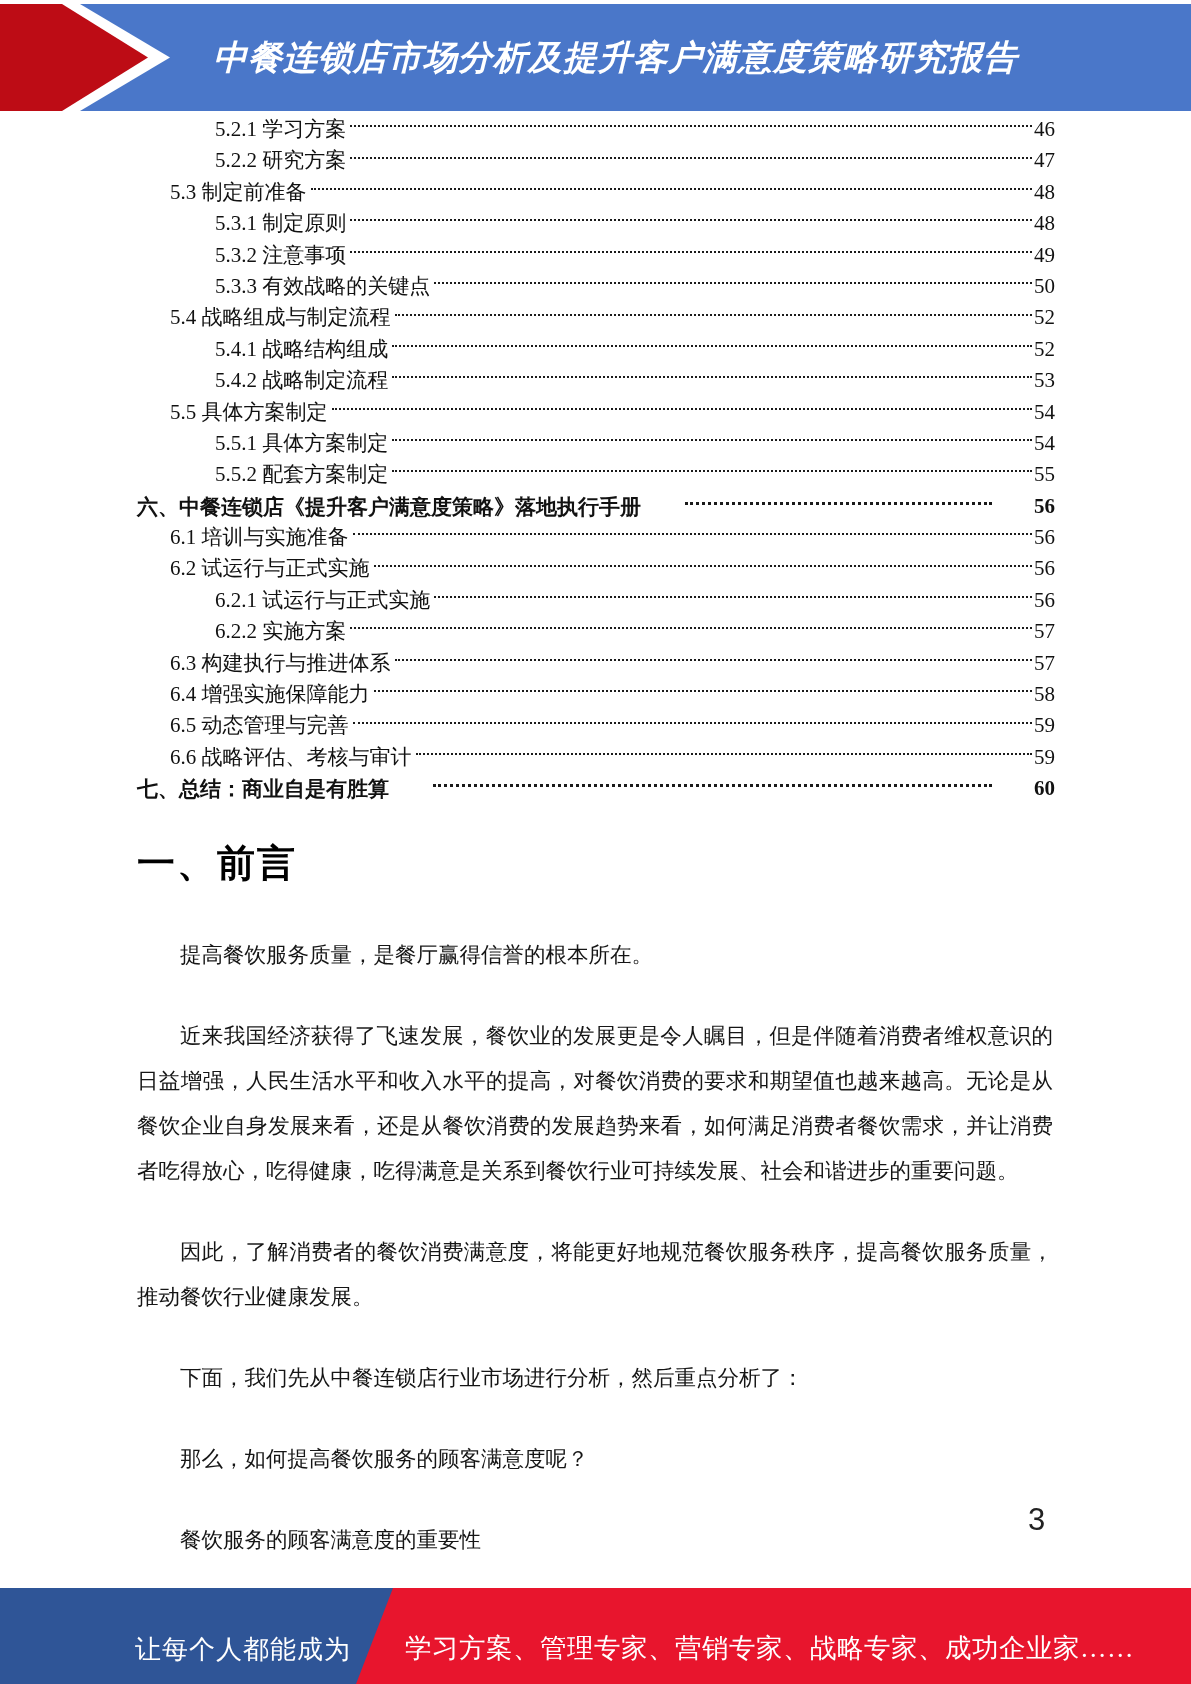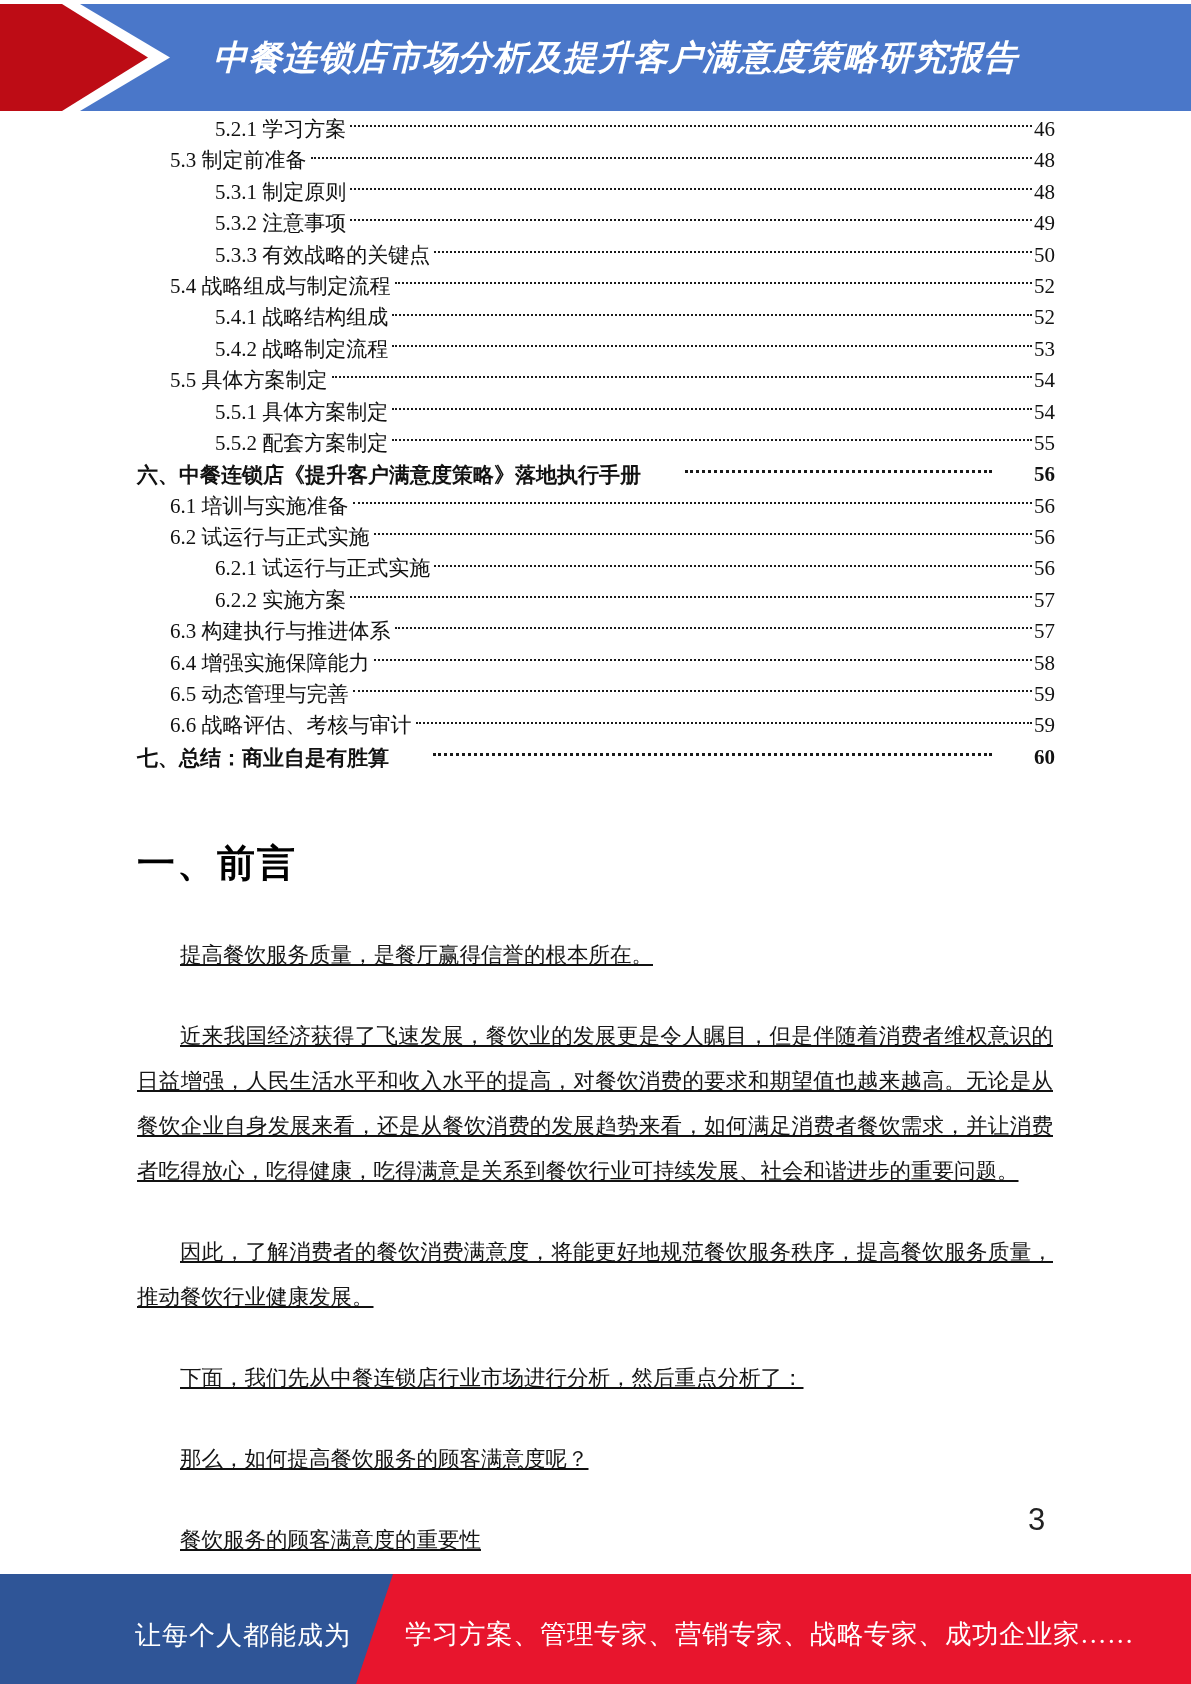--- a/index.html
+++ b/index.html
@@ -40,34 +40,34 @@
   .toc-row.bold .dots { border-bottom-width:3px; margin-bottom:6px; }
 
   
   .section-heading {
     position:absolute; top:838px; left:137px;
     font-family:"Liberation Sans","DejaVu Sans",sans-serif;
     font-weight:bold; font-size:38px; color:#000; letter-spacing:2px;
   }
 
   
-  .body-text { position:absolute; top:933px; left:137px; width:916px;text-decoration:underline; }
+  .body-text { position:absolute; top:933px; left:137px; width:916px; }
   .body-text p {
     font-size:21.5px; line-height:45px; text-indent:43px;
     text-align:justify; margin:0 0 36px 0; color:#151515;
   }
 
   
   .page-number {
     position:absolute; left:1028px; top:1502px; font-size:31px; color:#222;
     font-family:"Liberation Sans","DejaVu Sans",sans-serif; font-weight:300;
   }
 
   
-  .footer { position:absolute; left:0; bottom:0; width:1191px; height:110px;border-radius:7px; }
+  .footer { position:absolute; left:0; bottom:0; width:1191px; height:96px;border-radius:7px; }
   .footer-red { position:absolute; inset:0; background:#e8152d; }
   .footer-blue {
     position:absolute; inset:0; background:#2f5597;
     clip-path:polygon(0 0, 393px 0, 356px 100%, 0 100%);
   }
   .footer-left-text {
     position:absolute; left:135px; top:44px; color:#fff; font-size:26px;
     letter-spacing:1px;
   }
   .footer-right-text {
@@ -86,20 +86,25 @@
       <polygon points="0,0 62,0 148,53.5 62,107 0,107" fill="#bd0c15"></polygon>
     </svg>
     <div class="header-title">中餐连锁店市场分析及提升客户满意度策略研究报告</div>
   </div>
 
   <div class="toc">
       <div class="toc-row l3">
         <span class="label">5.2.1 学习方案</span>
         <span class="dots"></span>
         <span class="pg">46</span>
+      </div>
+      <div class="toc-row l3">
+        <span class="label">5.2.2 研究方案</span>
+        <span class="dots"></span>
+        <span class="pg">47</span>
       </div>
       <div class="toc-row l2">
         <span class="label">5.3 制定前准备</span>
         <span class="dots"></span>
         <span class="pg">48</span>
       </div>
       <div class="toc-row l3">
         <span class="label">5.3.1 制定原则</span>
         <span class="dots"></span>
         <span class="pg">48</span>

